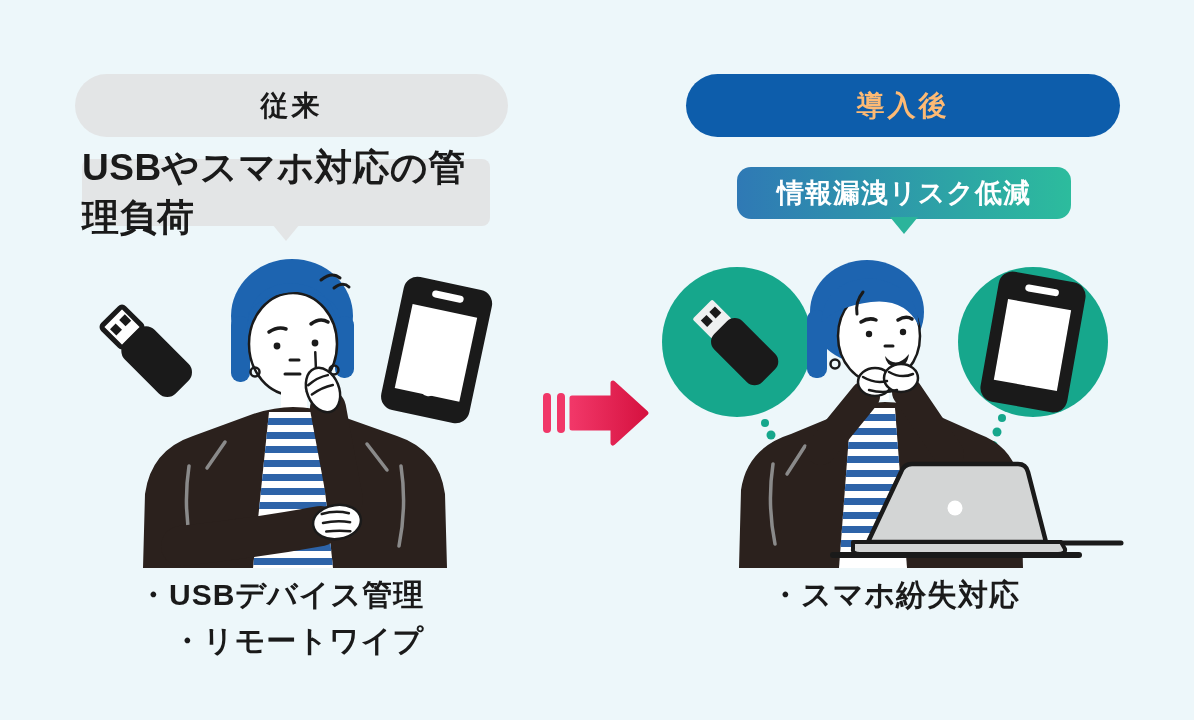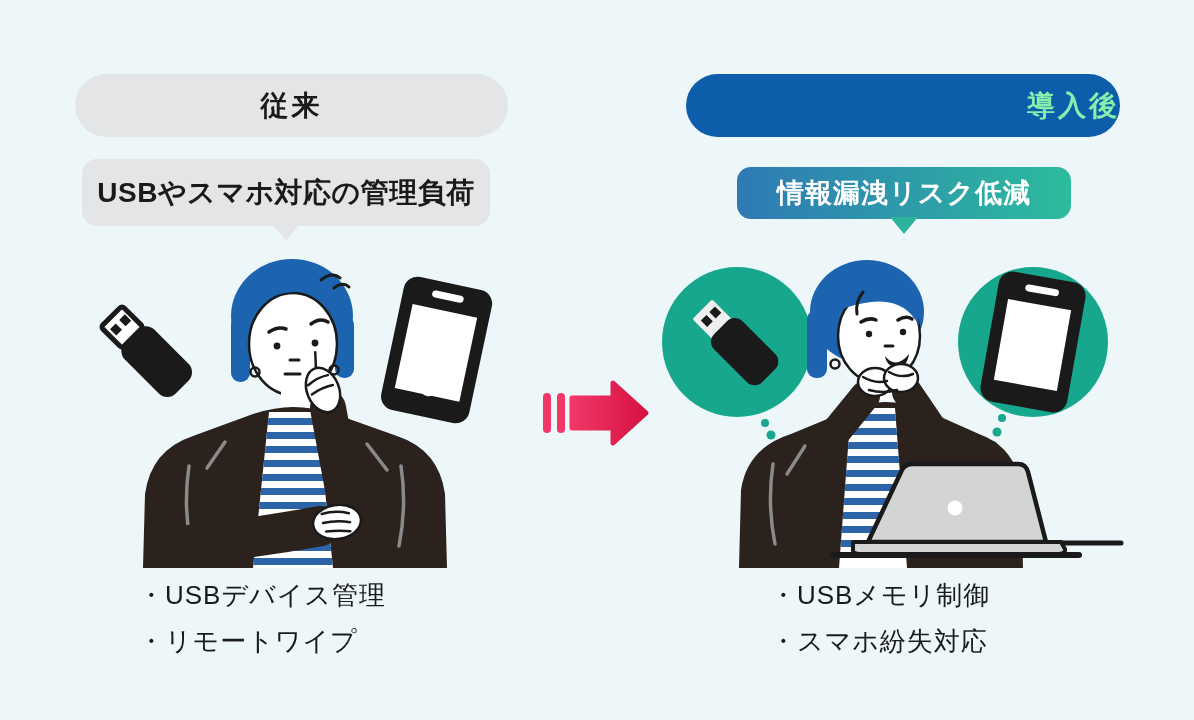--- a/index.html
+++ b/index.html
@@ -8,42 +8,42 @@
     background:var(--bg);
     font-family:"Liberation Sans","DejaVu Sans",sans-serif;
     color:var(--ink);
   }
   .pill{
     position:absolute;height:63px;border-radius:32px;
     display:flex;align-items:center;justify-content:center;
     font-size:28px;font-weight:700;letter-spacing:3px;
   }
   .pill.gray{background:var(--gray_pill);color:var(--ink);}
-  .pill.blue{background:var(--blue_pill);color:#86efac;justify-content:flex-end;}
+  .pill.blue{background:var(--blue_pill);color:#fdba74;}
   .bubble{
     position:absolute;display:flex;align-items:center;justify-content:center;
     font-weight:700;
   }
   .bubble.gray{
-    background:var(--gray_pill);border-radius:15px;font-size:28px;color:var(--ink);
+    background:var(--gray_pill);border-radius:8px;font-size:37px;color:var(--ink);
     letter-spacing:0.5px;
   }
   .bubble.grad{
     background:linear-gradient(90deg,var(--bubble_grad_start),var(--bubble_grad_end));
     border-radius:14px;font-size:27px;color:#fff;letter-spacing:1px;
   }
   .tail{
     position:absolute;width:0;height:0;left:50%;bottom:-15px;transform:translateX(-50%);
     border-left:14px solid transparent;border-right:14px solid transparent;
   }
   .tail.gray{border-top:17px solid var(--gray_pill);}
   .tail.teal{border-top:17px solid var(--tail_teal);}
   .bullets{
-    position:absolute;font-size:26px;font-weight:400;line-height:46px;
-    letter-spacing:1px;white-space:nowrap;
+    position:absolute;font-size:30px;font-weight:700;line-height:46px;
+    letter-spacing:1px;white-space:nowrap;text-align:right;
   }
   .illu{position:absolute;}
   
   .f-hair{fill:var(--hair_blue);}
   .f-ink{fill:var(--ink);}
   .f-card{fill:var(--cardigan);}
   .f-teal{fill:var(--teal);}
   .f-white{fill:#ffffff;}
   .f-lap{fill:var(--laptop_gray);}
   .s-ink{stroke:var(--ink);fill:none;stroke-linecap:round;}
@@ -261,17 +261,16 @@
 
     <g>
       <path d="M213 292 L246 222 Q249 214 257 214 L363 214 Q371 214 373 222 L391 292 Z" class="f-lap outline" stroke-width="4.5"></path>
       <circle cx="300" cy="258" r="7.5" class="f-white"></circle>
       <path d="M198 292 L406 292 L410 299 Q411 304 403 304 L205 304 Q197 304 198 299 Z" class="f-lap outline" stroke-width="4"></path>
       <path d="M178 305 H424" class="s-ink" stroke-width="6"></path>
     </g>
   </svg>
 
   <div class="bullets" style="left:770px;top:572px;">
-    <div>・USBメモリ制御</div>
     <div>・スマホ紛失対応</div>
   </div>
 
 </div>
 
 </body></html>

